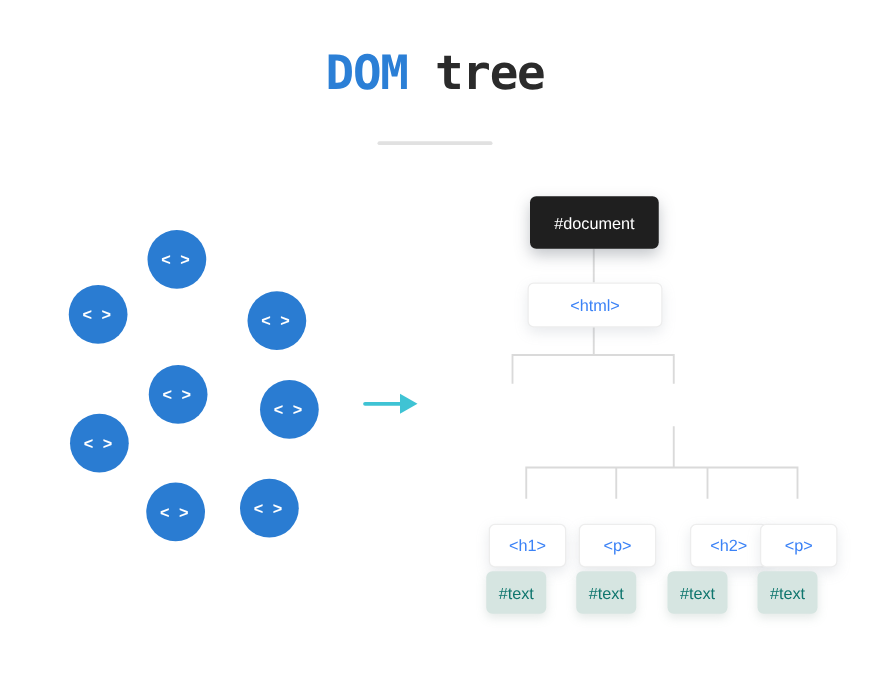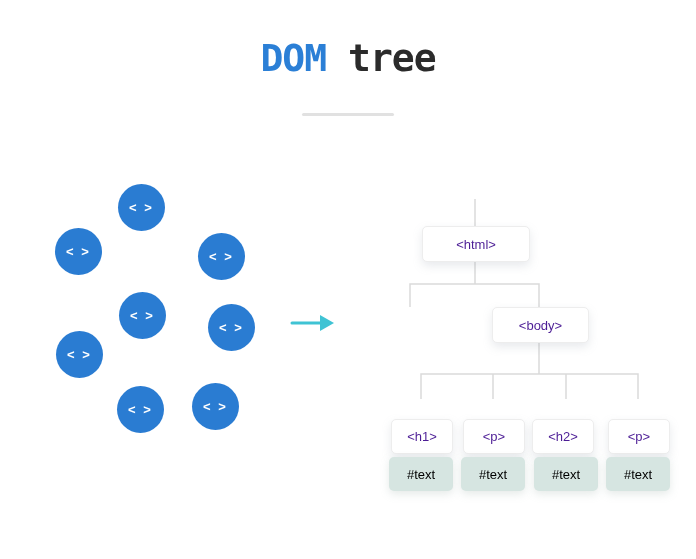--- a/index.html
+++ b/index.html
@@ -51,41 +51,41 @@
   .arrow-svg { left: 290px; top: 312px; }
 
   
   .node {
     position: absolute;
     background: #ffffff;
     border: 1px solid #ededed;
     border-radius: 5px;
     box-shadow: 0 4px 10px rgba(150,160,175,0.22);
     display: flex; align-items: center; justify-content: center;
-    font-size: 13px; color: #4c1d95;
+    font-size: 13px; color: #3b82f6;
     white-space: nowrap;
   }
   .node.document {
     background: #1f1f1f; color: #ffffff; border: none;
     left: 424px; top: 157px; width: 103px; height: 42px;
     box-shadow: 0 5px 12px rgba(80,90,100,0.35);
   }
   .node.html { left: 422px; top: 226px; width: 106px; height: 34px; }
   .node.head { left: 365px; top: 307px; width:  90px; height: 34px; }
   .node.body { left: 492px; top: 307px; width:  95px; height: 34px; }
 
   .node.lvl3 { top: 399px; width: 60px; height: 33px; margin-top: 20px; }
   .node.h1 { left: 391px; }
   .node.p1 { left: 463px; }
-  .node.h2 { left: 532px; }
+  .node.h2 { left: 552px; }
   .node.p2 { left: 608px; }
 
   .node.textnode {
-    top: 457px; width: 64px; height: 34px;
-    background: #d6e5e1; border: none; color: #000000;
+    top: 457px; width: 48px; height: 34px;
+    background: #d6e5e1; border: none; color: #0f766e;
     box-shadow: 0 3px 8px rgba(150,170,165,0.25);
   }
   .node.t1 { left: 389px; }
   .node.t2 { left: 461px; }
   .node.t3 { left: 534px; }
   .node.t4 { left: 606px; }
 </style>
 </head>
 <body>
 
@@ -125,22 +125,22 @@
     <line x1="2" y1="11" x2="32" y2="11" stroke="#3fc3d4" stroke-width="3" stroke-linecap="round"></line>
     <polygon points="30,3 44,11 30,19" fill="#3fc3d4"></polygon>
   </svg>
 
   <svg class="lines-svg" width="696" height="559">
     <path d="M475,199 V226" stroke="#dadada" stroke-width="1.5" fill="none"></path>
     <path d="M475,260 V284 M410,307 V284 H539 V307" stroke="#dadada" stroke-width="1.5" fill="none"></path>
     <path d="M539,341 V374 M421,399 V374 H638 V399 M493,374 V399 M566,374 V399" stroke="#dadada" stroke-width="1.5" fill="none"></path>
   </svg>
 
+  <div class="node document">#document</div>
   <div class="node html">&lt;html&gt;</div>
-  <div class="node body">&lt;body&gt;</div>
 
   <div class="node lvl3 h1">&lt;h1&gt;</div>
   <div class="node lvl3 p1">&lt;p&gt;</div>
   <div class="node lvl3 h2">&lt;h2&gt;</div>
   <div class="node lvl3 p2">&lt;p&gt;</div>
 
   <div class="node textnode t1">#text</div>
   <div class="node textnode t2">#text</div>
   <div class="node textnode t3">#text</div>
   <div class="node textnode t4">#text</div>

